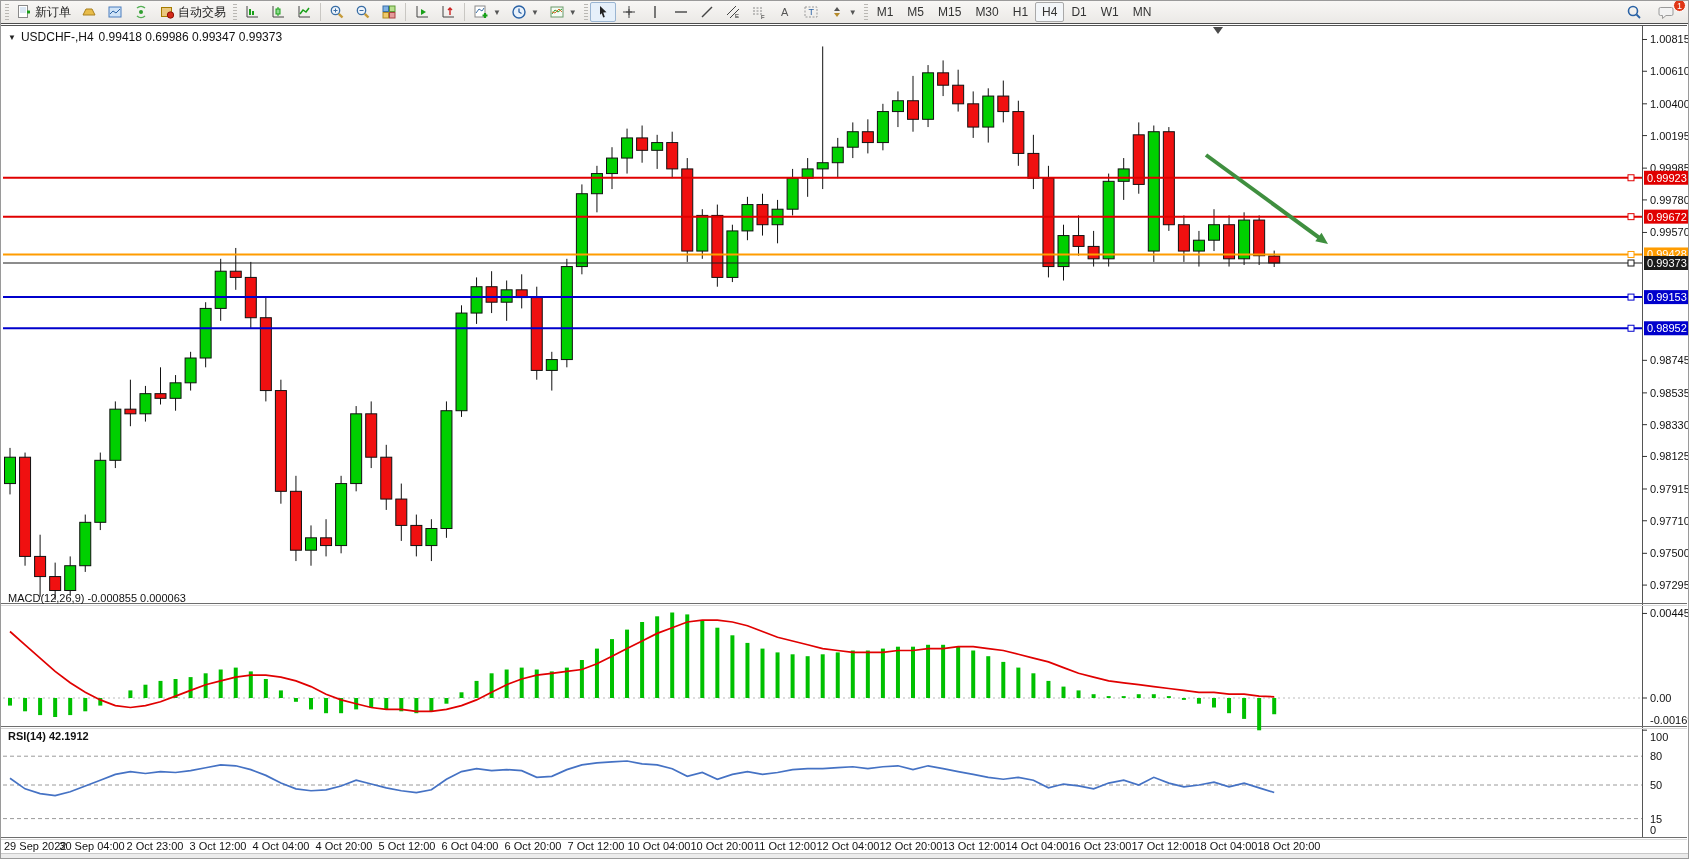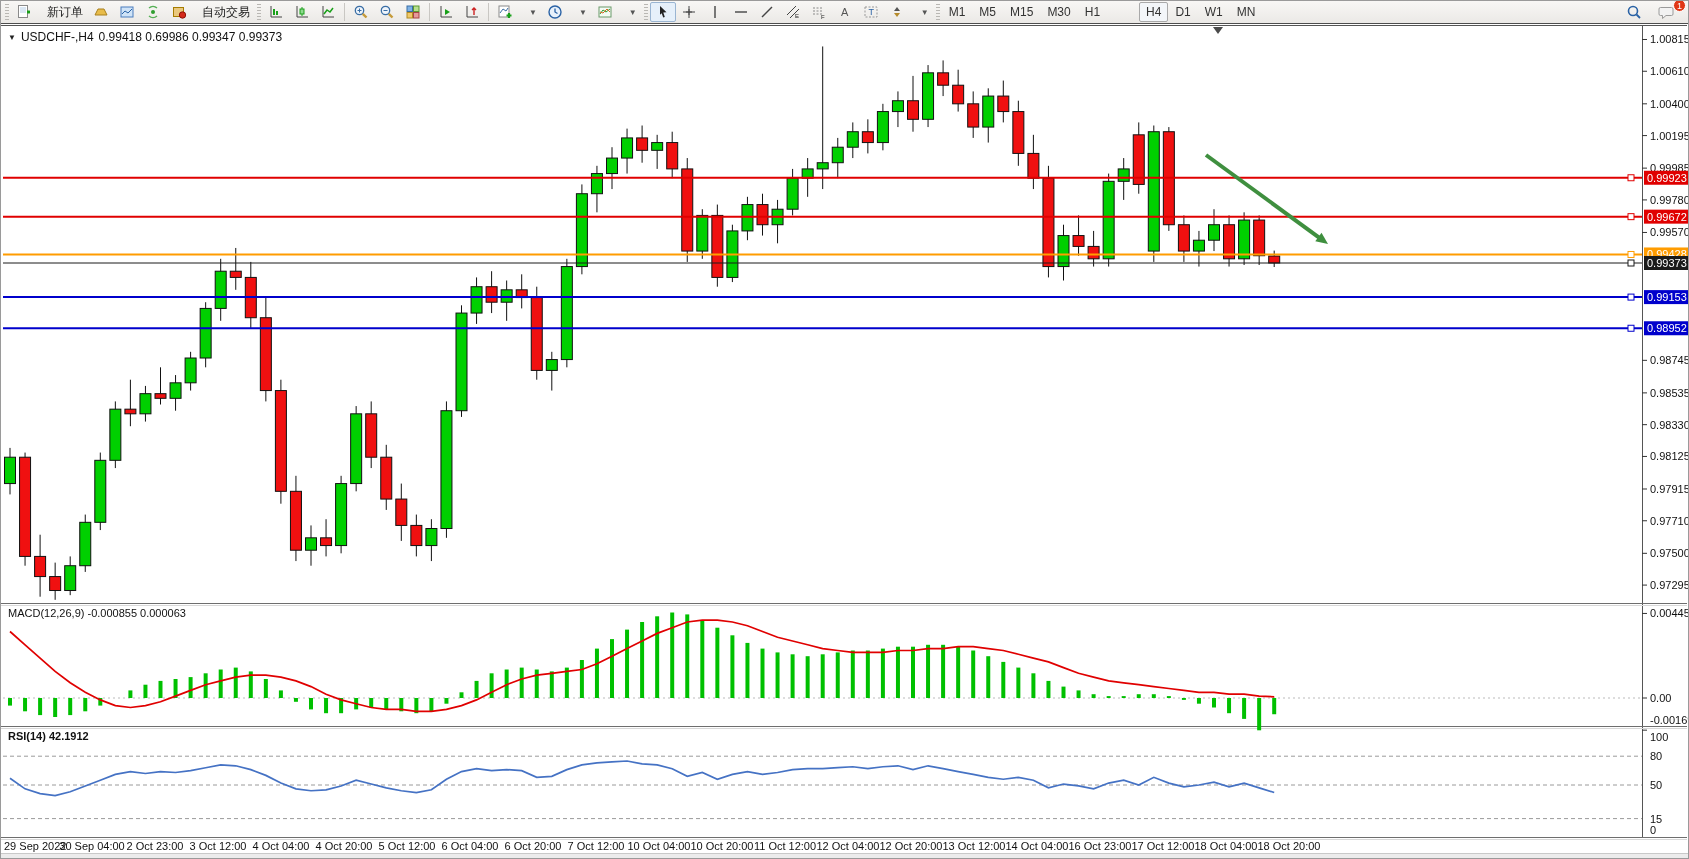--- a/index.html
+++ b/index.html
@@ -8,41 +8,41 @@
   .window { position:relative; width:1689px; height:859px; background:#fff; border:1px solid #9a9a9a; overflow:hidden; }
 
   
   .toolbar { position:absolute; top:0; left:0; width:100%; height:23px;
              background:linear-gradient(#f8f7f5,#ebe9e6); border-bottom:1px solid #4d4d4d;
              display:flex; align-items:center; padding:0 2px; font-size:12px; color:#222; }
   .tb-group { display:flex; align-items:center; height:22px; }
   .tb-sep { width:1px; height:18px; background:#c9c7c3; margin:0 3px; }
   .tb-grip { width:4px; height:16px; margin:0 2px;
              background:repeating-linear-gradient(#b9b7b3 0 1px, transparent 1px 3px); }
-  .tb-btn { display:flex; align-items:center; gap:15px; padding:0 4px; height:20px; border:1px solid transparent;
+  .tb-btn { display:flex; align-items:center; gap:3px; padding:0 4px; height:20px; border:1px solid transparent;
             border-radius:2px; cursor:default; white-space:nowrap; }
   .tb-btn svg { display:block; }
   .tb-btn.active { background:#e6f0fa; border:1px solid #9ab5d2; }
   .tf-btn { padding:0 6px; height:20px; display:flex; align-items:center; border:1px solid transparent; color:#333;text-align:center; }
-  .tf-btn.active { background:#f3f6f9; border:1px solid #a9a9a9; border-radius:2px;margin-left:32px; }
+  .tf-btn.active { background:#f3f6f9; border:1px solid #a9a9a9; border-radius:2px; }
   .caret { font-size:8px; color:#555; margin-left:1px; }
   .tb-right { margin-left:auto; display:flex; align-items:center; gap:6px; padding-right:6px; }
   .badge { position:absolute; top:-4px; right:-7px; min-width:13px; height:13px; border-radius:7px;
            background:#e03616; color:#fff; font-size:9px; line-height:13px; text-align:center; padding:0 2px;
            border:1px solid #fff; }
   .chat-wrap { position:relative; }
 
   
   .chart-region { position:absolute; top:24px; left:0; width:1689px; height:835px; background:#fff; }
   #chart-svg { position:absolute; top:0; left:0; }
   .chart-title { position:absolute; top:5px; left:7px; font-size:12px; color:#111;
                  display:flex; align-items:center; gap:5px; }
   .title-tri { font-size:8px; color:#222; }
   .pane-label { position:absolute; left:7px; font-size:11px; color:#111; }
-  .macd-label-pos { top:582px; }
+  .macd-label-pos { top:567px; }
   .rsi-label-pos { top:705px;font-weight:bold; }
   .bottom-strip { position:absolute; left:0; bottom:0; width:100%; height:7px; background:#ececec; border-top:1px solid #c9c9c9; }
 </style>
 </head>
 <body>
 
 <div class="window">
 
   <div class="toolbar">
     <span class="tb-grip"></span>

